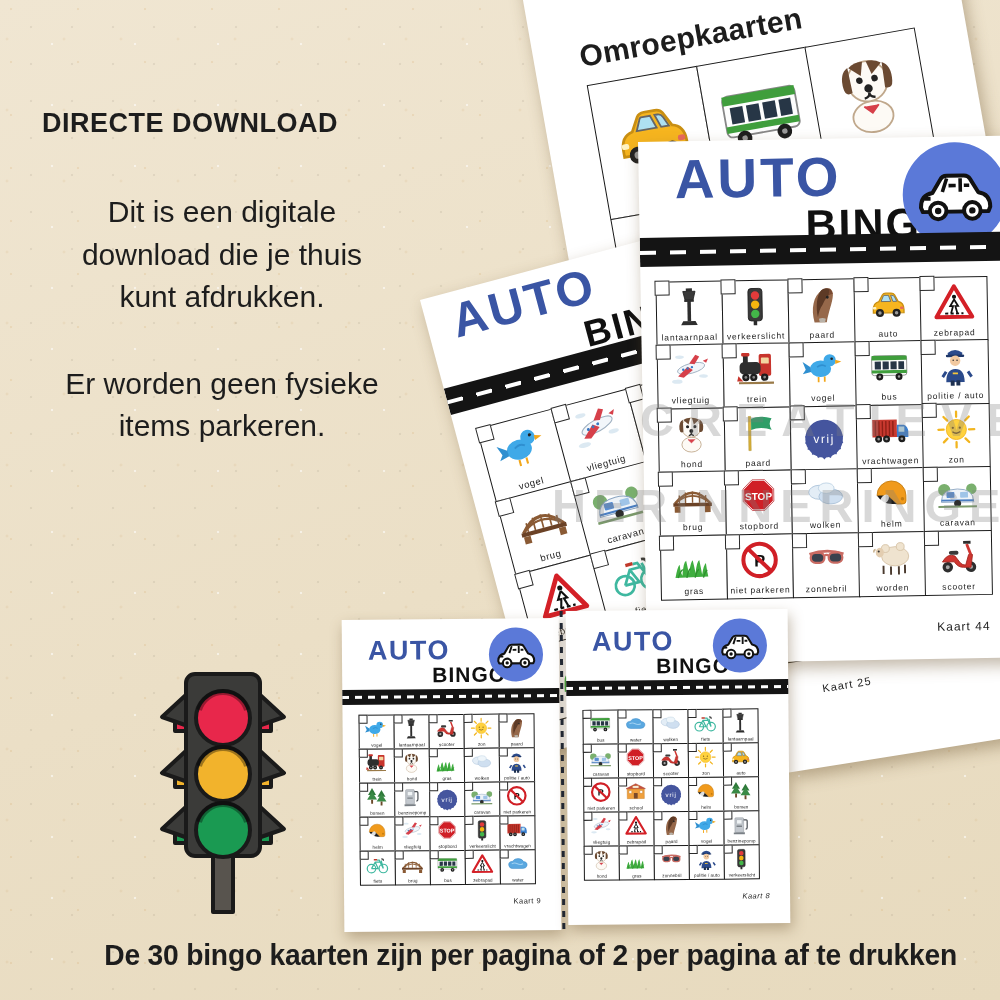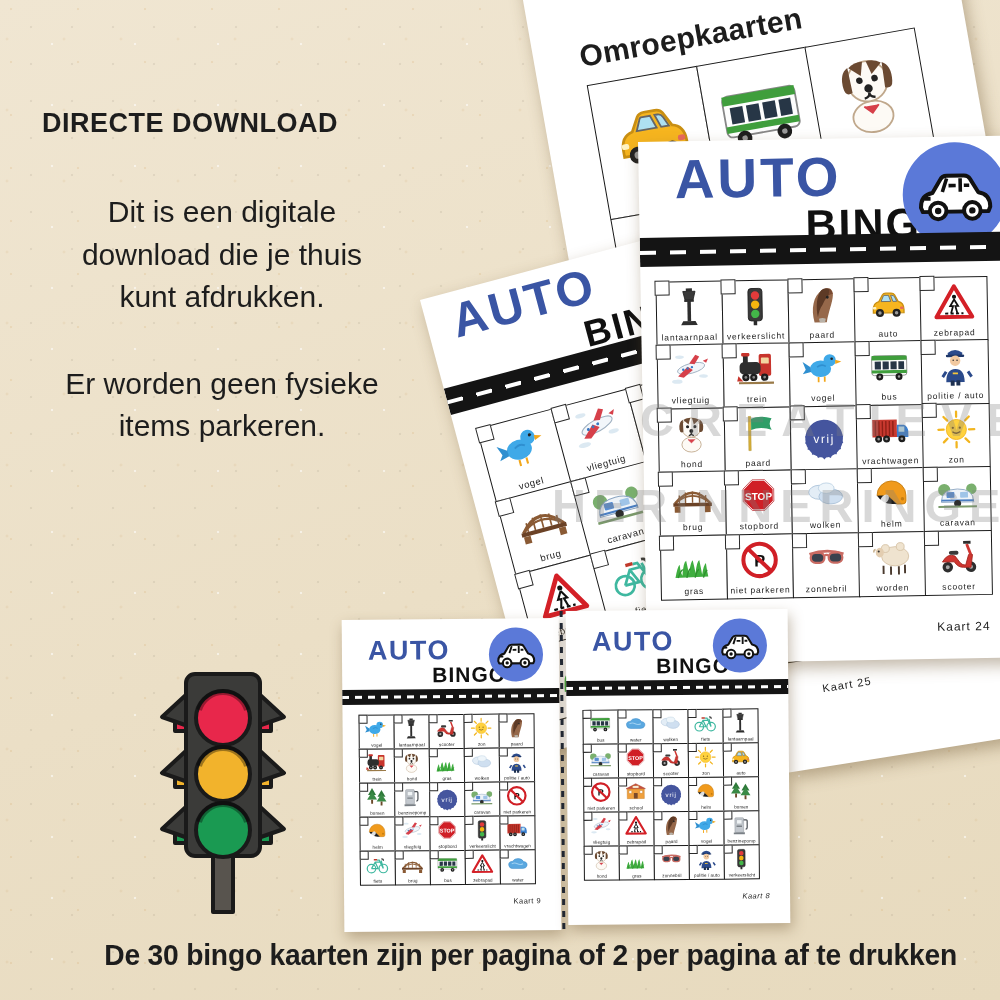--- a/index.html
+++ b/index.html
@@ -766,21 +766,21 @@
               <path d="M5.5 30 q6 -10.5 14.5 -6.5 l6 8 q2.5 2.5 6 2.5 l3.5 -12 h4.5 l-2 14.5 h-8.5 q-6.5 0 -10.5 -6.5 Z" fill="#cf3530" stroke="#a3251f"></path>
               <path d="M33.5 10 l4.5 12" stroke="#cf3530" stroke-width="3.2"></path>
               <path d="M29.5 8 h8.5" stroke="#2e2e2e" stroke-width="3.2"></path>
               <rect x="13" y="17.5" width="11" height="4.4" rx="2.2" fill="#3a3a3a"></rect>
             </svg>
           </span>
           <span class="cell-label">scooter</span>
         </div>
       </div>
     </div>
-  <div class="card-number">Kaart 24</div>
+  <div class="card-number">Kaart 44</div>
 </div>
 
 <div class="watermark">
   <div class="wm-line wm-1">CREATIEVE</div>
   <div class="wm-line wm-2">HERINNERINGEN</div>
 </div>
 
 <div class="spread">
   <div class="page page-left">
     <div class="brand-auto">AUTO</div>

